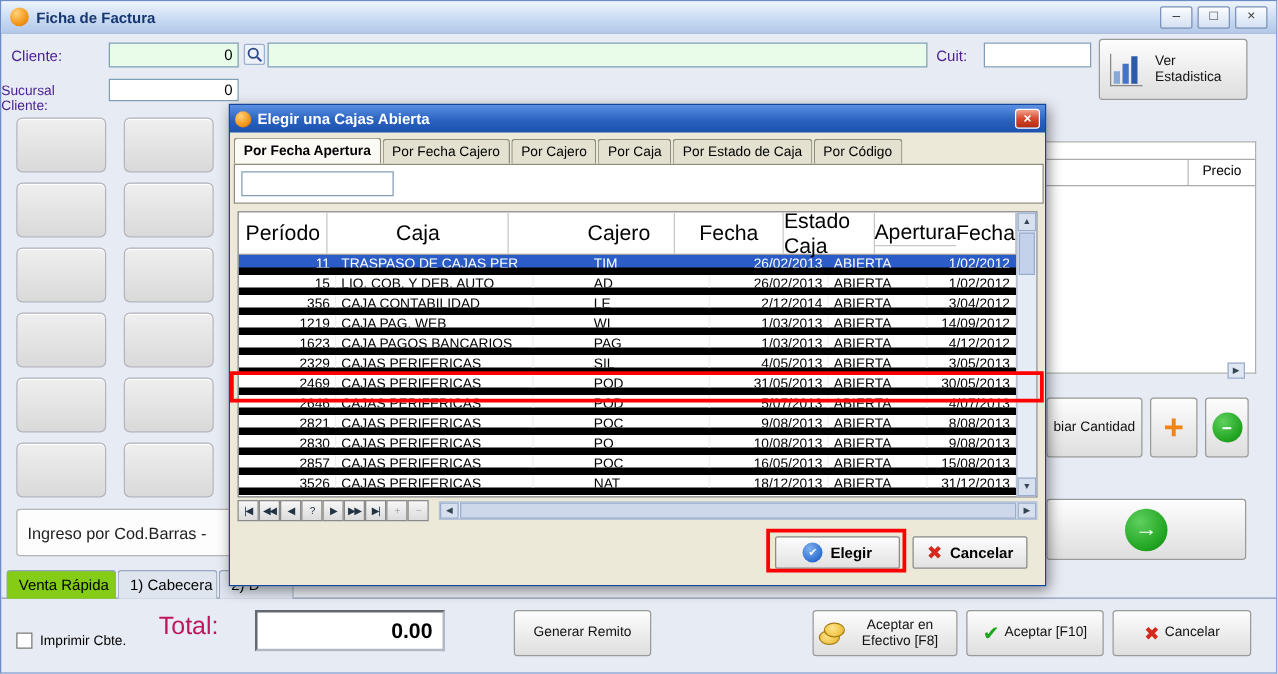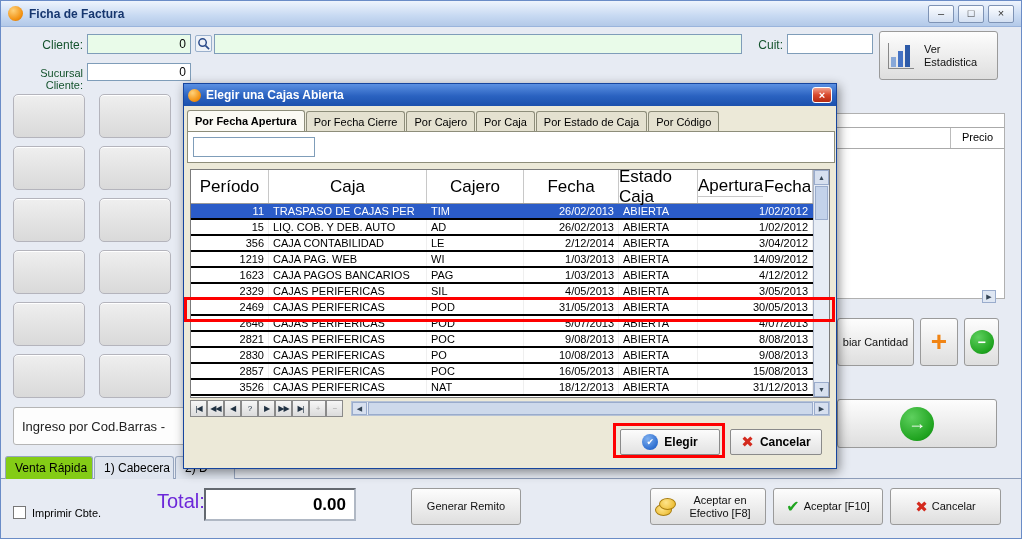--- a/index.html
+++ b/index.html
@@ -7,21 +7,21 @@
   #app{position:relative;width:1022px;height:539px;background:#e7ebf3;border:1px solid #6a8cc7;overflow:hidden;}
 
   
   .titlebar{position:absolute;left:0;top:0;width:100%;height:26px;background:linear-gradient(#eef4fd,#c7d9f2 60%,#b3c9e8);display:flex;align-items:center;padding:0 7px;border-bottom:1px solid #9ab4dc;}
   .ball-icon{width:15px;height:15px;border-radius:50%;background:radial-gradient(circle at 35% 30%,#ffd27a,#f29111 65%,#c96a00);flex:0 0 auto;}
   .titlebar .title{font-size:12px;font-weight:bold;color:#16366e;margin-left:6px;}
   .win-controls{margin-left:auto;display:flex;gap:4px;}
   .win-btn{width:26px;height:18px;border:1px solid #7e93b5;background:linear-gradient(#fbfdff,#d4e0f2);font-size:11px;line-height:15px;display:flex;align-items:center;justify-content:center;color:#333;border-radius:2px;cursor:default;}
 
   
-  .lbl{position:absolute;font-size:12px;color:#14532d;text-align:right;}
+  .lbl{position:absolute;font-size:12px;color:#4c1d95;text-align:left;}
   .lbl.small{font-size:11px;}
   .field{position:absolute;background:#fff;border:1px solid #7f9db9;font-size:12px;padding:2px 4px;}
   .field.green{background:var(--field_green,#e9fbe9);}
   .field.num{text-align:right;}
   .search-btn{position:absolute;width:17px;height:17px;display:flex;align-items:center;justify-content:center;background:#eef2f8;border:1px solid #9ab0cc;border-radius:2px;}
   .btn{position:absolute;background:linear-gradient(#fdfdfd,#dedede);border:1px solid #9a9a9a;border-radius:3px;display:flex;align-items:center;justify-content:center;font-size:11px;color:#111;text-align:center;gap:4px;cursor:default;}
   .ver-btn{justify-content:flex-start;padding-left:8px;text-align:left;}
   .chart-icon{width:26px;height:26px;display:flex;align-items:flex-end;gap:2px;border-left:1px solid #888;border-bottom:1px solid #888;padding:0 0 1px 2px;}
   .chart-icon i{display:block;width:5px;}
   .chart-icon .b1{height:10px;background:#88a8d8;}
@@ -44,21 +44,21 @@
   .plus{font-size:28px;font-weight:bold;color:#f08414;line-height:26px;}
   .green-circle{width:34px;height:34px;border-radius:50%;background:radial-gradient(circle at 35% 30%,#5ed05e,#1fa31f 70%,#0f7a0f);display:flex;align-items:center;justify-content:center;color:#fff;font-size:18px;font-weight:bold;}
   .green-circle.small{width:24px;height:24px;font-size:14px;}
 
   
   .tabline{position:absolute;left:0;top:477px;width:100%;height:1px;background:#8d9cb8;}
   .btab{position:absolute;top:455px;height:23px;padding:4px 9px 0;font-size:12px;background:#dfe5ef;border:1px solid #97a6bf;border-bottom:none;border-radius:3px 3px 0 0;white-space:nowrap;overflow:hidden;}
   .btab.active{background:#84cc16;height:23px;z-index:2;}
   .checkbox{position:absolute;left:12px;top:505px;width:13px;height:13px;background:#fff;border:1px solid #777;}
   .cb-label{position:absolute;left:31px;top:506px;font-size:11px;}
-  .total-label{position:absolute;left:156px;top:489px;font-size:20px;color:#6d28d9;}
+  .total-label{position:absolute;left:126px;top:489px;font-size:20px;color:#be185d;}
   .total-field{position:absolute;left:203px;top:487px;width:152px;height:33px;background:#fff;border:2px inset #b0b8c4;font-size:17px;font-weight:bold;text-align:right;padding:0 8px;}
   .btn.foot{top:487px;height:37px;}
   .foot-label{display:inline-block;max-width:82px;line-height:13px;}
   .glyph-check{color:#1fa51f;font-size:16px;font-weight:bold;}
   .glyph-cross{color:#d42a1e;font-size:15px;font-weight:bold;}
   .coins{position:relative;width:20px;height:17px;flex:0 0 auto;}
   .coins::before,.coins::after{content:"";position:absolute;width:15px;height:10px;border-radius:50%;background:radial-gradient(circle at 40% 35%,#ffe48a,#e8b421);border:1px solid #a87d10;}
   .coins::before{left:0;top:6px;}
   .coins::after{left:4px;top:0;}
 
@@ -73,23 +73,23 @@
   .dlg-tabpage{position:absolute;left:3px;top:47px;width:648px;height:32px;background:#fff;border:1px solid #8d8d7a;}
   .dlg-filter{position:absolute;left:5px;top:5px;width:122px;height:20px;border:1px solid #7f9db9;background:#fff;font-size:11px;padding:2px 3px;}
 
   .grid{position:absolute;left:6px;top:85px;width:640px;height:229px;background:#fff;border:1px solid #7b7b7b;display:flex;}
   .grid-cols{flex:1;overflow:hidden;}
   .grid-header{height:34px;border-bottom:1px solid #9a9a9a;display:flex;font-size:17px;background:#fff;}
   .gh{display:flex;align-items:center;justify-content:center;border-right:1px solid #c8c8c8;height:100%;}
   .gh-apertura{flex-direction:row;padding:0;}
   .gh-apertura .a{flex:1;width:100%;display:flex;align-items:center;justify-content:center;border-bottom:1px solid #c8c8c8;}
   .gh-apertura .f{flex:1;width:100%;display:flex;align-items:center;justify-content:center;}
-  .c-periodo{width:78px;} .c-caja{width:158px;} .c-cajero{width:97px;} .c-fecha{width:95px;} .c-estado{width:79px;} .c-apertura{flex:1;}
+  .c-periodo{width:78px;} .c-caja{width:158px;} .c-cajero{width:97px;margin-left:44px;} .c-fecha{width:95px;} .c-estado{width:79px;} .c-apertura{flex:1;}
   .grid-body{}
-  .grid-row{height:16px;display:flex;font-size:11px;line-height:15px;border-bottom:2px solid #000000;color:#000;}
+  .grid-row{height:16px;display:flex;font-size:11px;line-height:15px;border-bottom:6px solid #000000;color:#000;}
   .grid-row.selected{background:var(--selection_blue,#2b5cc8);color:#fff;}
   .grid-row.selected .cell{border-right-color:transparent;border-bottom-color:transparent;}
   .cell{padding:0 4px;white-space:nowrap;overflow:hidden;border-right:1px solid #efefef;}
   .r{text-align:right;}
   .vscroll{width:16px;background:#e6ecf5;border-left:1px solid #aab4c8;display:flex;flex-direction:column;}
   .vs-btn{height:15px;background:#d7e0ef;border:1px solid #9aaccc;font-size:7px;text-align:center;line-height:13px;color:#345;}
   .vs-thumb{height:34px;margin:1px;background:#c3d2ea;border:1px solid #9aaccc;}
   .vs-fill{flex:1;}
   .grid-bottom{position:absolute;left:6px;top:316px;width:640px;height:17px;display:flex;align-items:center;}
   .db-nav{display:flex;}
@@ -211,21 +211,21 @@
   </div>
 
   <div class="dialog">
     <div class="dlg-title">
       <span class="ball-icon" style="width:13px;height:13px;"></span>
       <span class="t">Elegir una Cajas Abierta</span>
       <span class="dlg-close">×</span>
     </div>
     <div class="dlg-tabs">
       <span class="dtab active">Por Fecha Apertura</span>
-      <span class="dtab">Por Fecha Cierre</span>
+      <span class="dtab">Por Fecha Cajero</span>
       <span class="dtab">Por Cajero</span>
       <span class="dtab">Por Caja</span>
       <span class="dtab">Por Estado de Caja</span>
       <span class="dtab">Por Código</span>
     </div>
     <div class="dlg-tabpage">
       <input class="dlg-filter" value="" style="">
     </div>
 
     <div class="grid">

